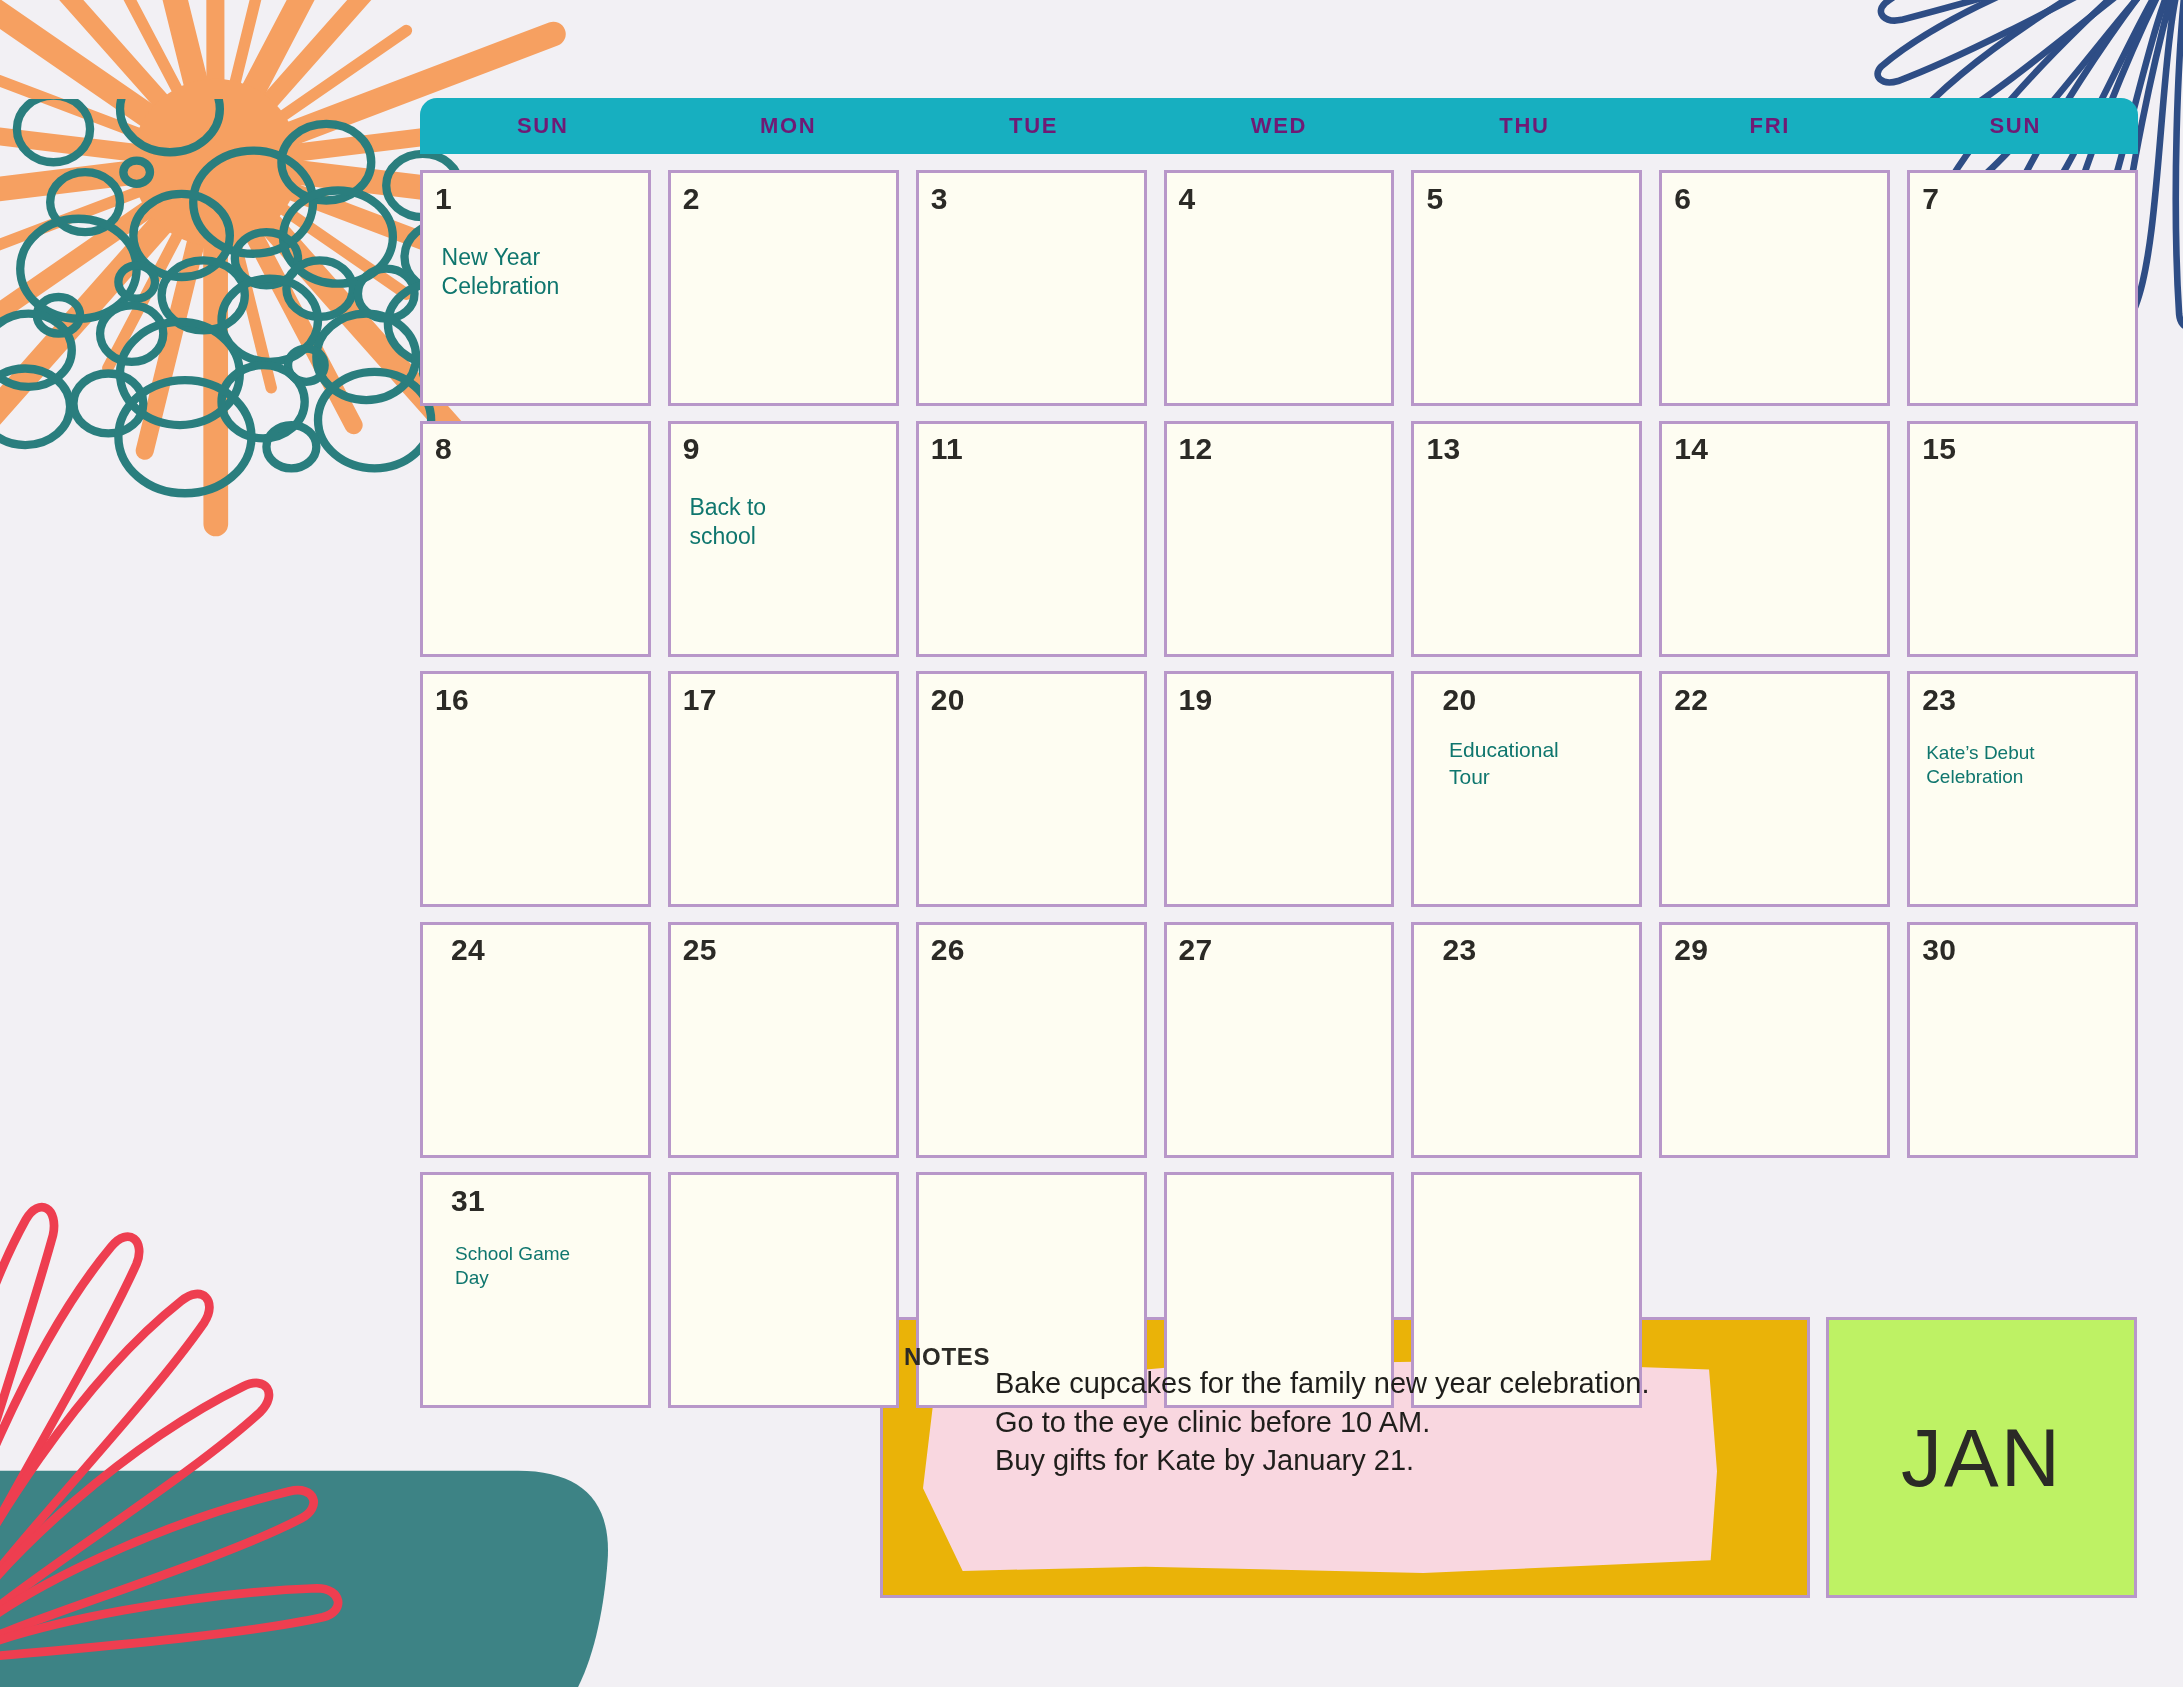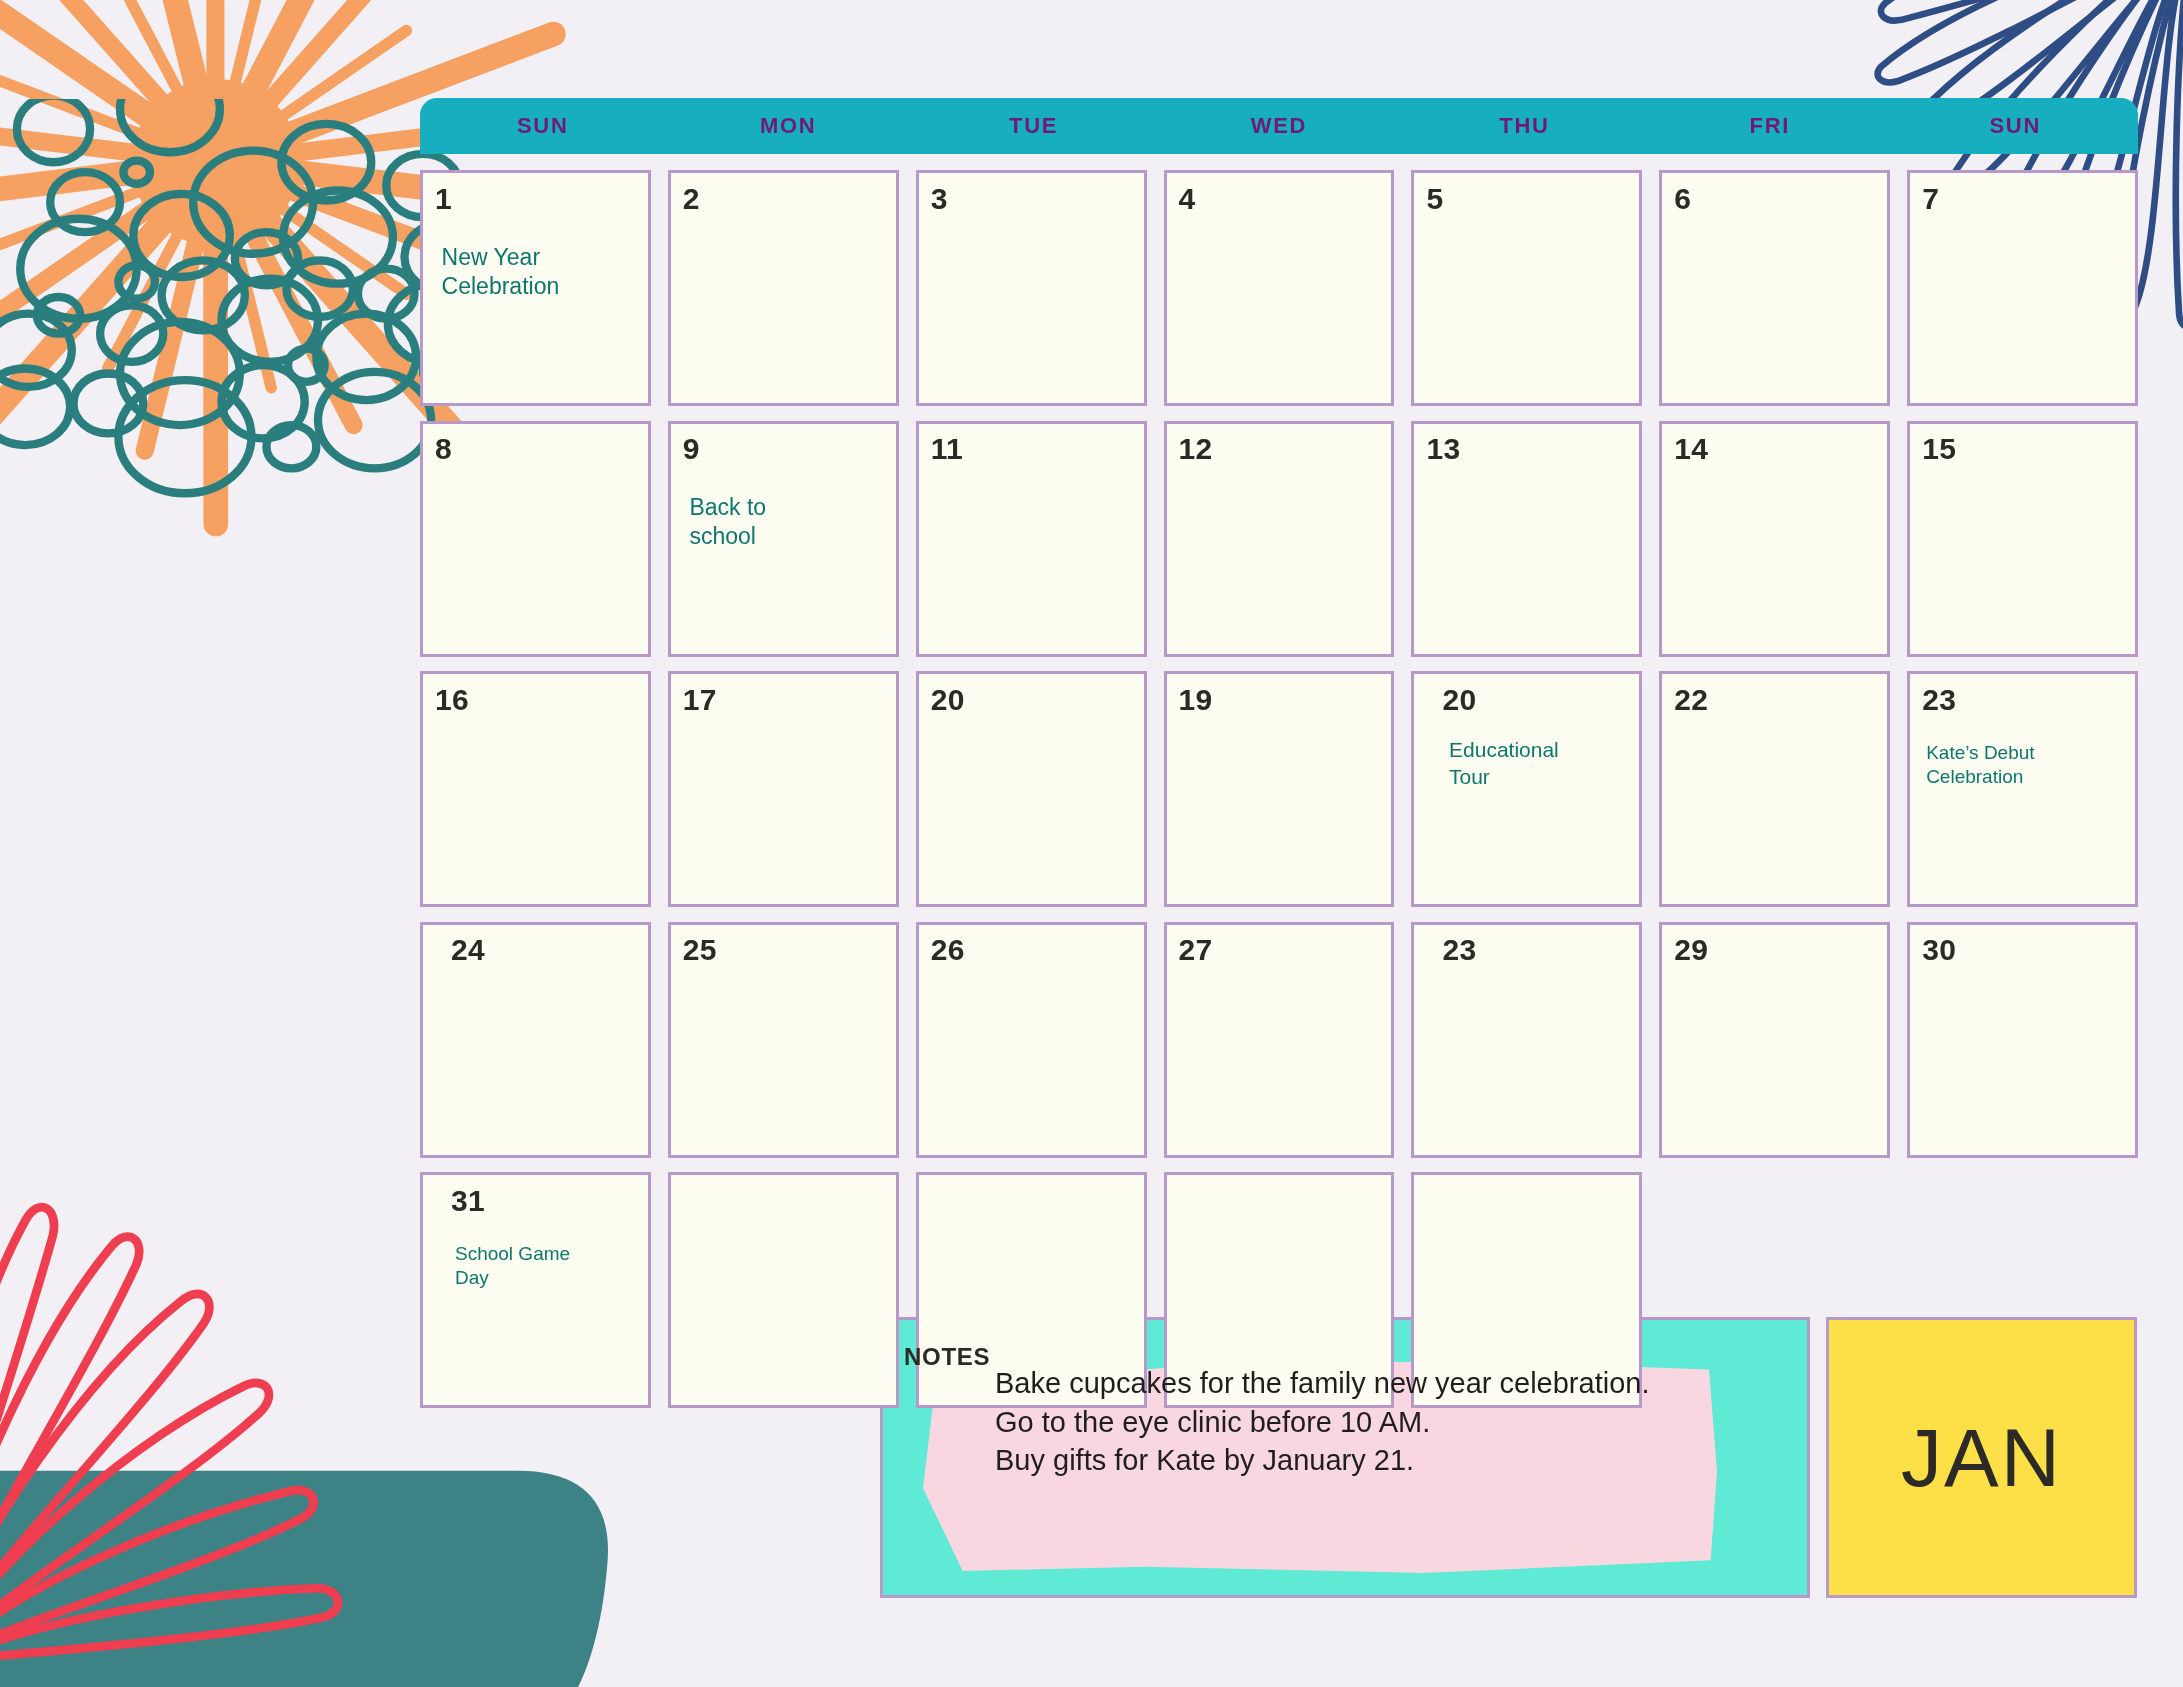--- a/index.html
+++ b/index.html
@@ -87,21 +87,21 @@
   
   #bottom-row {
     position:absolute;
     left:880px; top:1317px;
     width:1257px; height:281px;
     display:flex;
     gap:16px;
   }
   #notes-box {
     flex:0 0 930px;
-    background:#5eead4;
+    background:#eab308;
     border:3.3px solid #B897C9;
     box-sizing:border-box;
     position:relative;
     overflow:hidden;
   }
   #notes-label {
     position:absolute;
     left:21px; top:22.5px;
     font-size:24px;
     font-weight:600;
@@ -123,21 +123,21 @@
     width:781px;
     z-index:2;
     font-size:29px;
     line-height:1.33;
     color:#1F1E1B;
     font-weight:500;
     white-space:pre-line;
   }
   #month-box {
     flex:1 1 auto;
-    background:#fde047;
+    background:#bef264;
     border:3.3px solid #B897C9;
     box-sizing:border-box;
     display:flex;
     align-items:center;
     justify-content:center;
   }
   #month-label {
     font-size:82px;
     font-weight:400;
     color:#2B2A26;

